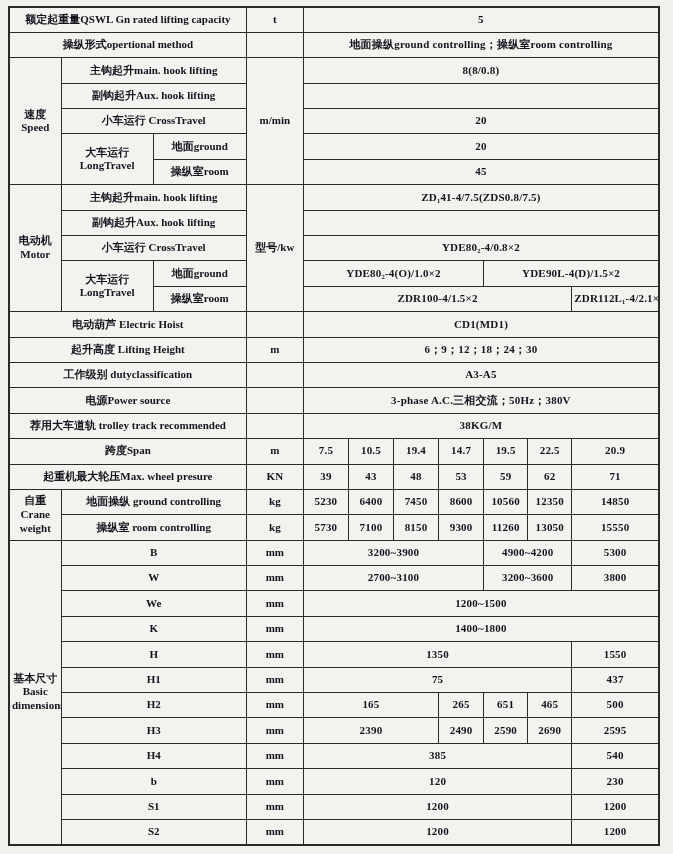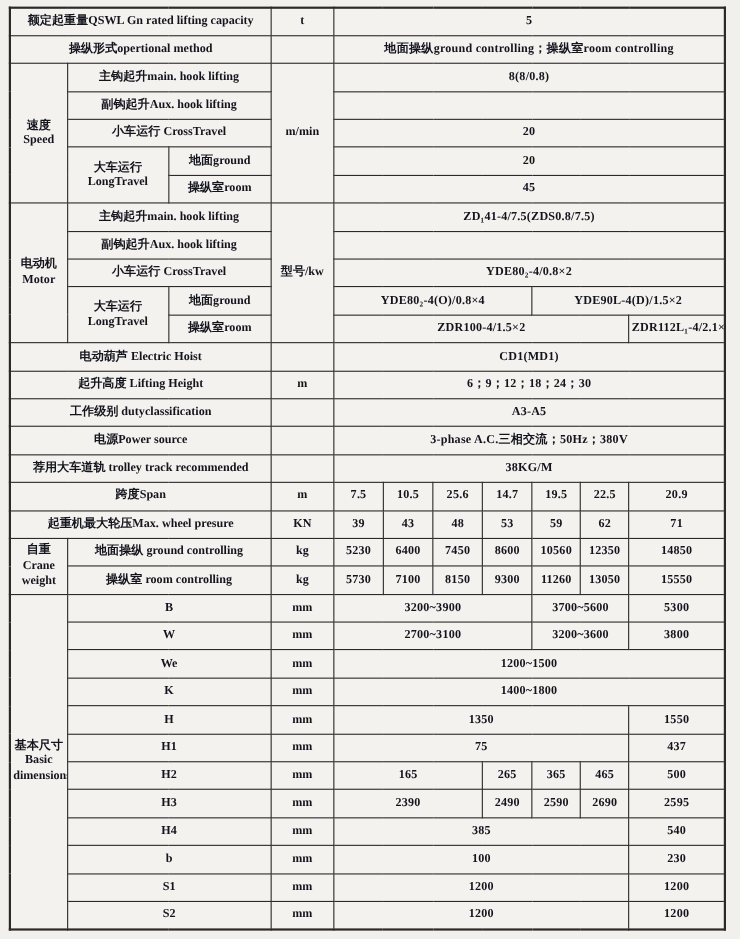--- a/index.html
+++ b/index.html
@@ -103,21 +103,21 @@
     <td class="val" colspan="7"></td>
   </tr>
   <tr>
     <td class="lbl" colspan="2">小车运行 CrossTravel</td>
     <td class="val" colspan="7">YDE80₂-4/0.8×2</td>
   </tr>
   <tr>
     <td class="grp" rowspan="2">大车运行
 LongTravel</td>
     <td class="lbl">地面ground</td>
-    <td class="val" colspan="4">YDE80₂-4(O)/0.8×4</td>
+    <td class="val" colspan="4">YDE80₂-4(O)/1.0×2</td>
     <td class="val" colspan="3">YDE90L-4(D)/1.5×2</td>
   </tr>
   <tr>
     <td class="lbl">操纵室room</td>
     <td class="val" colspan="6">ZDR100-4/1.5×2</td>
     <td class="val">ZDR112L₁-4/2.1×2</td>
   </tr>
 
   <tr>
     <td class="lbl" colspan="3">电动葫芦 Electric Hoist</td>
@@ -147,21 +147,21 @@
     <td class="lbl" colspan="3">荐用大车道轨 trolley track recommended</td>
     <td class="unit"></td>
     <td class="val" colspan="7">38KG/M</td>
   </tr>
 
   <tr>
     <td class="lbl" colspan="3">跨度Span</td>
     <td class="unit">m</td>
     <td class="val">7.5</td>
     <td class="val">10.5</td>
-    <td class="val">25.6</td>
+    <td class="val">19.4</td>
     <td class="val">14.7</td>
     <td class="val">19.5</td>
     <td class="val">22.5</td>
     <td class="val">20.9</td>
   </tr>
 
   <tr>
     <td class="lbl" colspan="3">起重机最大轮压Max. wheel presure</td>
     <td class="unit">KN</td>
     <td class="val">39</td>
@@ -199,21 +199,21 @@
     <td class="val">15550</td>
   </tr>
 
   <tr>
     <td class="grp" rowspan="12">基本尺寸
 Basic
 dimensions</td>
     <td class="lbl" colspan="2">B</td>
     <td class="unit">mm</td>
     <td class="val" colspan="4">3200~3900</td>
-    <td class="val" colspan="2">3700~5600</td>
+    <td class="val" colspan="2">4900~4200</td>
     <td class="val">5300</td>
   </tr>
   <tr>
     <td class="lbl" colspan="2">W</td>
     <td class="unit">mm</td>
     <td class="val" colspan="4">2700~3100</td>
     <td class="val" colspan="2">3200~3600</td>
     <td class="val">3800</td>
   </tr>
   <tr>
@@ -236,21 +236,21 @@
     <td class="lbl" colspan="2">H1</td>
     <td class="unit">mm</td>
     <td class="val" colspan="6">75</td>
     <td class="val">437</td>
   </tr>
   <tr>
     <td class="lbl" colspan="2">H2</td>
     <td class="unit">mm</td>
     <td class="val" colspan="3">165</td>
     <td class="val">265</td>
-    <td class="val">365</td>
+    <td class="val">651</td>
     <td class="val">465</td>
     <td class="val">500</td>
   </tr>
   <tr>
     <td class="lbl" colspan="2">H3</td>
     <td class="unit">mm</td>
     <td class="val" colspan="3">2390</td>
     <td class="val">2490</td>
     <td class="val">2590</td>
     <td class="val">2690</td>
@@ -258,21 +258,21 @@
   </tr>
   <tr>
     <td class="lbl" colspan="2">H4</td>
     <td class="unit">mm</td>
     <td class="val" colspan="6">385</td>
     <td class="val">540</td>
   </tr>
   <tr>
     <td class="lbl" colspan="2">b</td>
     <td class="unit">mm</td>
-    <td class="val" colspan="6">100</td>
+    <td class="val" colspan="6">120</td>
     <td class="val">230</td>
   </tr>
   <tr>
     <td class="lbl" colspan="2">S1</td>
     <td class="unit">mm</td>
     <td class="val" colspan="6">1200</td>
     <td class="val">1200</td>
   </tr>
   <tr>
     <td class="lbl" colspan="2">S2</td>

